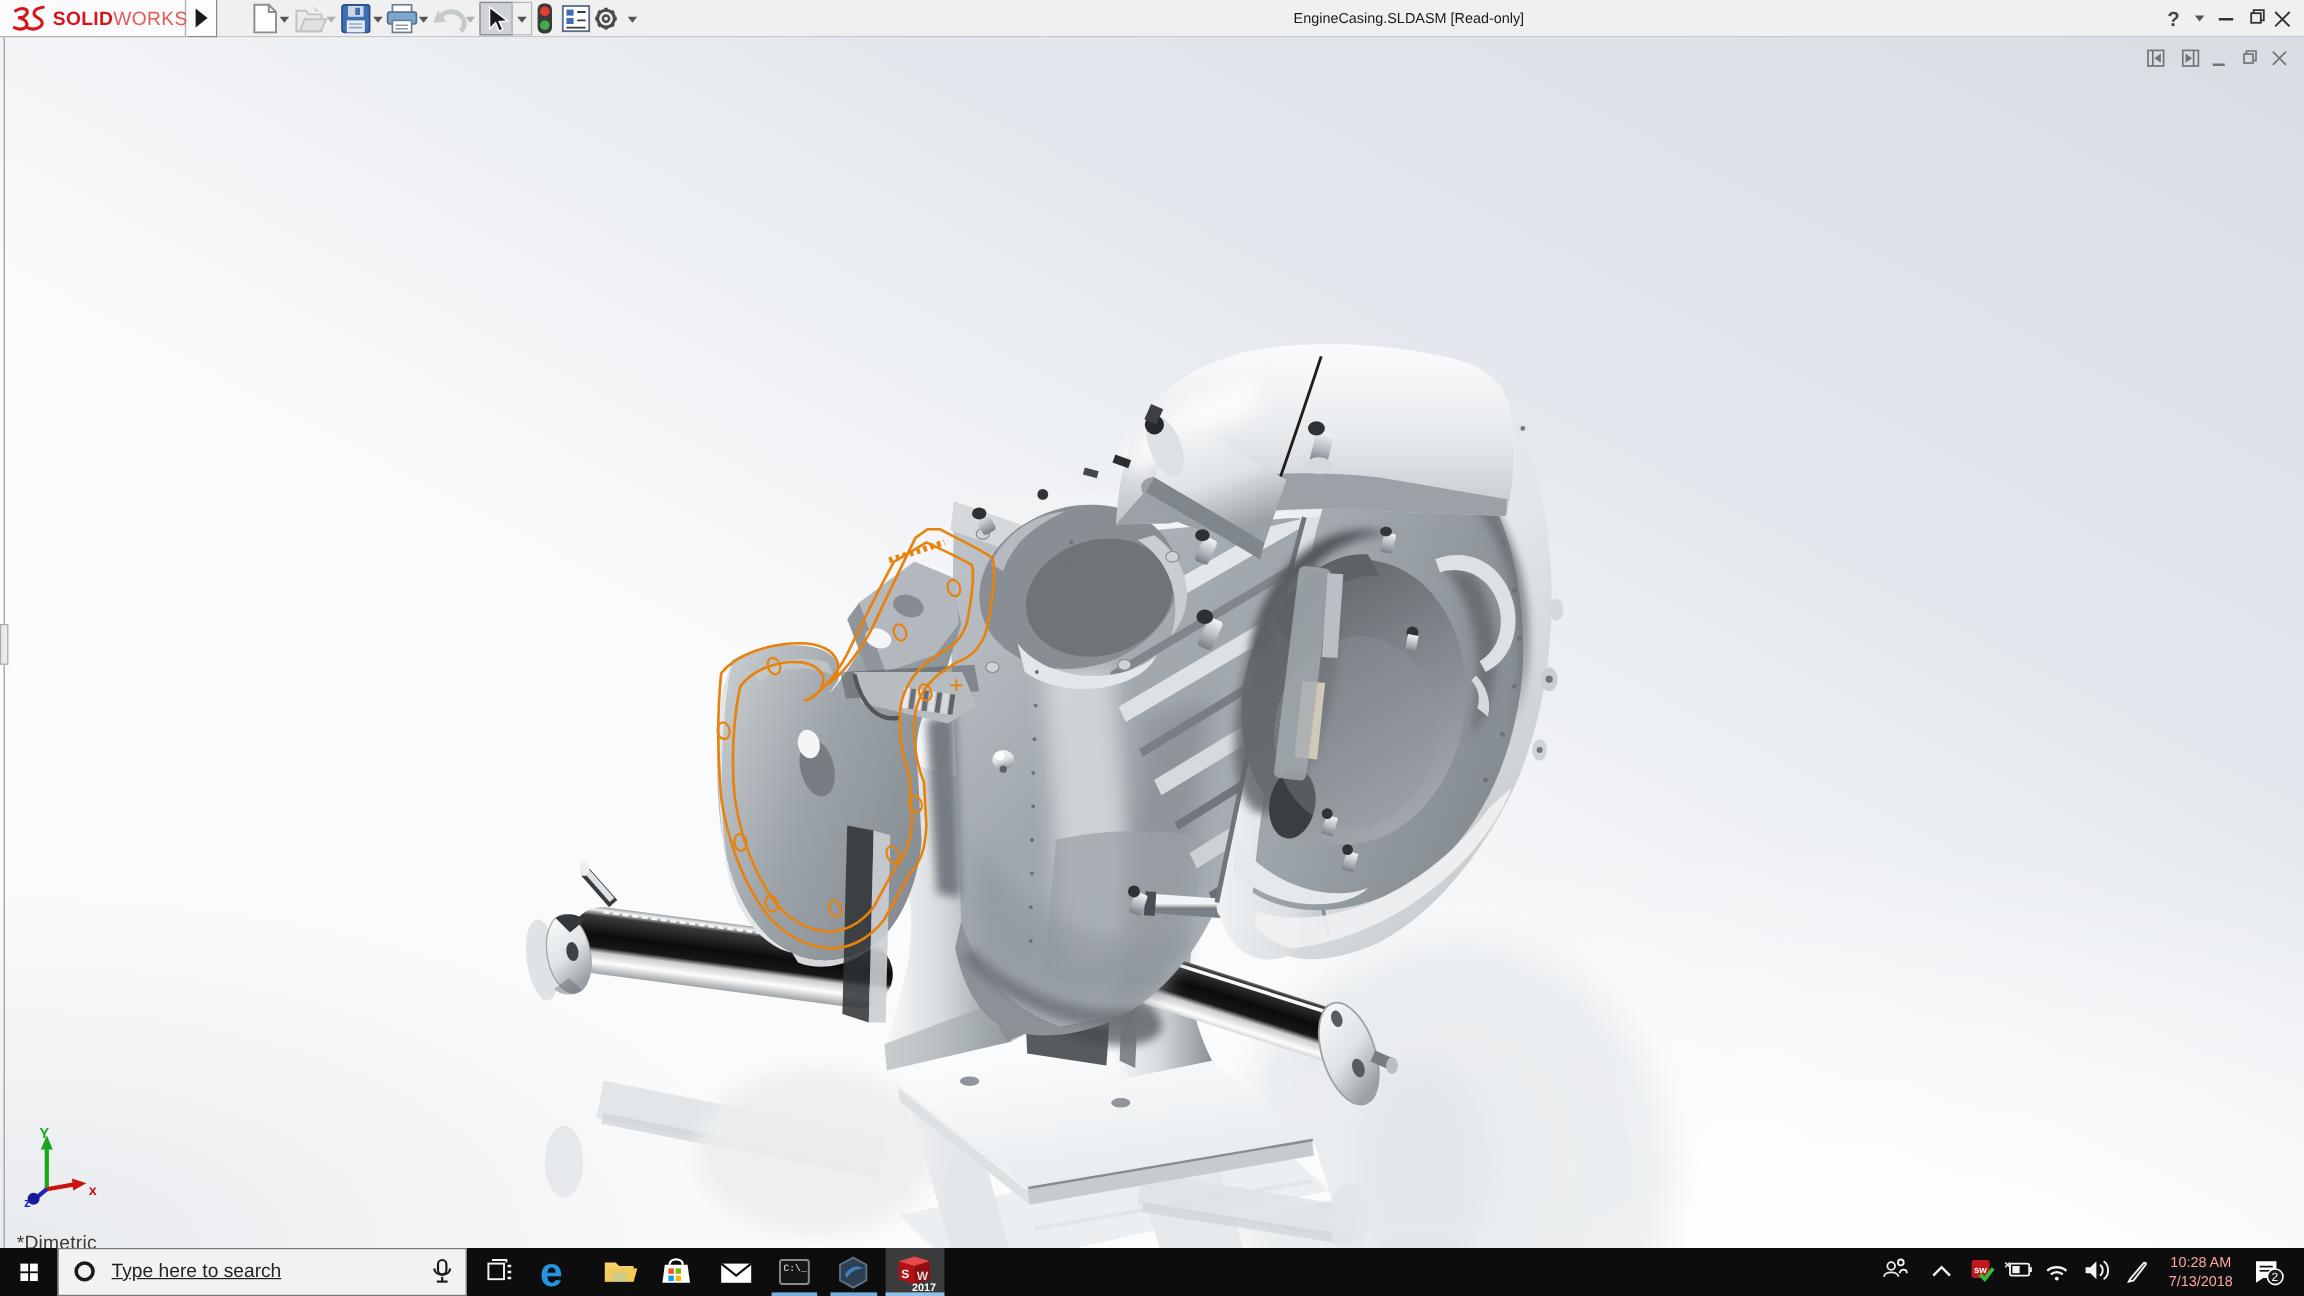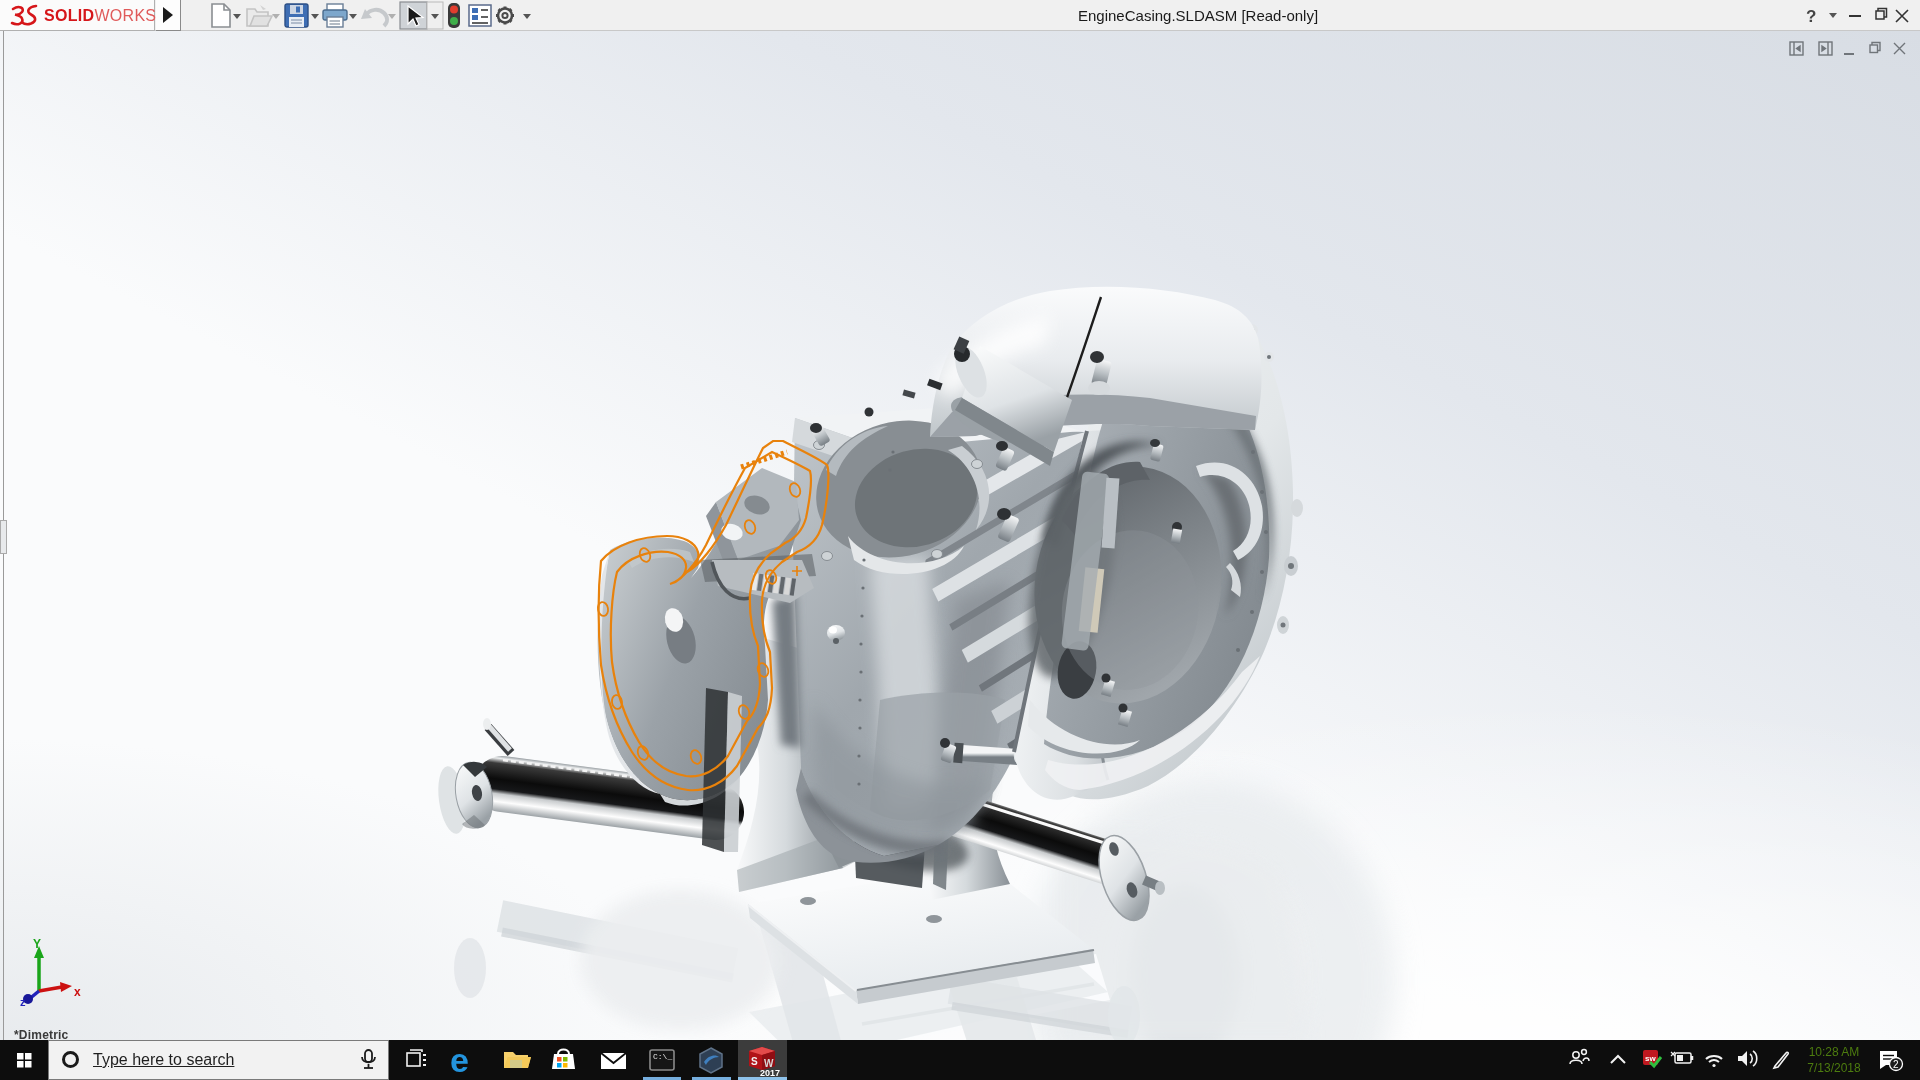--- a/index.html
+++ b/index.html
@@ -9,36 +9,36 @@
   
   #vp { position:absolute; left:0; top:31px; width:1920px; height:1009px;
     background:
       radial-gradient(ellipse 950px 430px at 0% 100%, rgba(231,234,237,0.95), rgba(255,255,255,0) 70%),
       radial-gradient(ellipse 1200px 500px at 80% 105%, rgba(255,255,255,1), rgba(255,255,255,0) 78%),
       linear-gradient(to left bottom, #d8dde4 0%, #e3e7ed 30%, rgba(255,255,255,0) 60%),
       #fafbfc;
   }
   #vpleft { position:absolute; left:3px; top:0; width:1px; height:1009px; background:#9a9a9a; }
   #lefttab { position:absolute; left:0; top:489px; width:7px; height:34px; background:#e8eaec; border:1px solid #aaa; }
-  #dimetric { position:absolute; left:14px; top:997px; font-size:12px; font-weight:bold; color:#3a3a3a; letter-spacing:0.2px;}
+  #dimetric { position:absolute; left:14px; top:997px; font-size:16px; font-weight:normal; color:#3a3a3a; letter-spacing:0.2px;}
   #model { position:absolute; left:0; top:0; width:1920px; height:1080px; }
 
   
   #topbar { position:absolute; left:0; top:0; width:1920px; height:31px; background:#f0f0f0; border-bottom:1px solid #c8c8c8; }
   #logo { position:absolute; left:0; top:0; width:155px; height:31px; background:#fbfbfb; border-right:1px solid #b0b0b0; border-bottom:1px solid #b0b0b0;}
   #flyout { position:absolute; left:156px; top:0; width:25px; height:31px; background:#fdfdfd; border-right:1px solid #8a8a8a; border-bottom:1px solid #8a8a8a;}
   #flyout:after { content:""; position:absolute; left:7px; top:7px; border-left:10px solid #1a1a1a; border-top:8px solid transparent; border-bottom:8px solid transparent; }
-  #title { position:absolute; left:1078px; top:0; height:29px; line-height:31px; font-size:15px; color:#1a1a1a; }
+  #title { position:absolute; left:1078px; top:0; height:29px; line-height:31px; font-size:12px; color:#1a1a1a; }
 
   
   #taskbar { position:absolute; left:0; top:1040px; width:1920px; height:40px; background:#0d0d0d; }
   #search { position:absolute; left:48px; top:0px; width:341px; height:40px; background:#f2f2f2; border:1px solid #7a7a7a; }
   #search .circ { position:absolute; left:13px; top:10px; width:17px; height:17px; border:3px solid #1b1b1b; border-radius:50%; }
   #search .stxt { position:absolute; left:44px; top:10px; font-size:16px; color:#1f1f1f;text-decoration:underline; }
-  #clock { position:absolute; left:1805px; top:4px; width:58px; text-align:center; color:#4d7c0f; font-size:12px; line-height:16px; }
+  #clock { position:absolute; left:1805px; top:4px; width:58px; text-align:center; color:#fca5a5; font-size:12px; line-height:16px; }
   .uline { position:absolute; top:37px; height:3px; background:#76aede; }
 </style>
 </head>
 <body>
 <div id="root">
   <div id="vp">
     <div id="vpleft"></div>
     <div id="lefttab"></div>
     <div id="dimetric">*Dimetric</div>
   </div>

